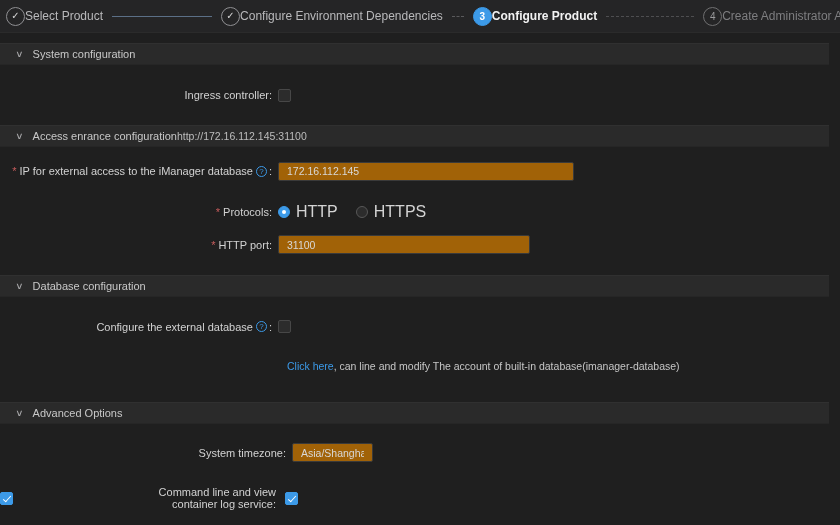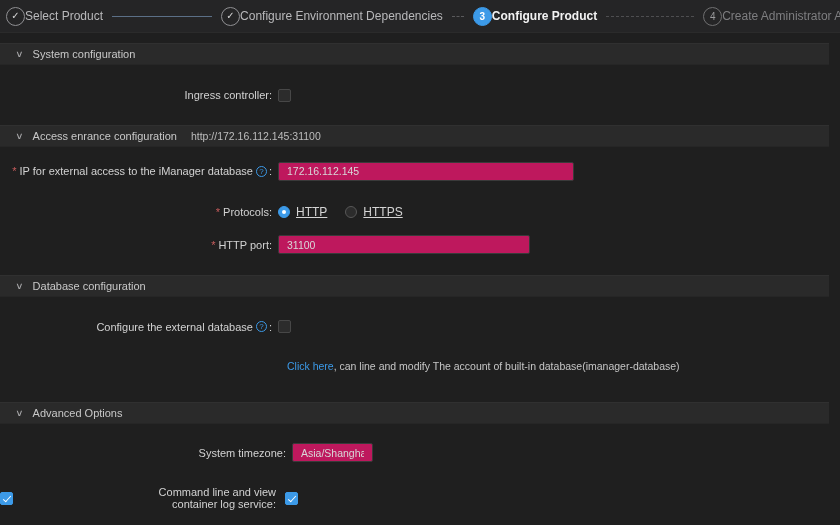--- a/index.html
+++ b/index.html
@@ -95,21 +95,20 @@
     border-bottom: 1px solid #262626;
   }
   .chev {
     font-size: 9px;
     color: #a8a8aa;
     margin-right: 10px;
     display: inline-block;
     transform: scaleX(1.25);
   }
   .section-sub {
-    margin-left: 14px;
     color: #bdbdbd;
     font-size: 10.5px;
   }
 
   .panel { padding: 0; }
 
   .row {
     display: flex;
     align-items: center;
     box-sizing: border-box;
@@ -135,21 +134,21 @@
     color: #3c9ae8;
     font-size: 8px;
     line-height: 10px;
     text-align: center;
     margin: 0 2px 0 3px;
     vertical-align: -1px;
     box-sizing: border-box;
   }
 
   .field {
-    background: #be185d;
+    background: #a16207;
     border: 1px solid #3a3a3a;
     border-radius: 2px;
     height: 19px;
     font-size: 10.5px;
     color: #d8d8d8;
     padding: 0 8px;
     box-sizing: border-box;
     outline: none;
     font-family: "Liberation Sans", sans-serif;
   }
@@ -178,25 +177,24 @@
     width: 3px;
     height: 7px;
     border: solid #ffffff;
     border-width: 0 1.6px 1.6px 0;
     transform: rotate(42deg);
   }
 
   .radio-wrap {
     display: flex;
     align-items: center;
-    font-size: 12px;
+    font-size: 16px;
     color: #d4d4d4;
     margin-right: 18px;
     cursor: pointer;
-    text-decoration: underline;
   }
   .radio {
     width: 12px;
     height: 12px;
     border-radius: 50%;
     border: 1px solid #575757;
     background: #2c2c2c;
     box-sizing: border-box;
     margin-right: 6px;
     position: relative;

